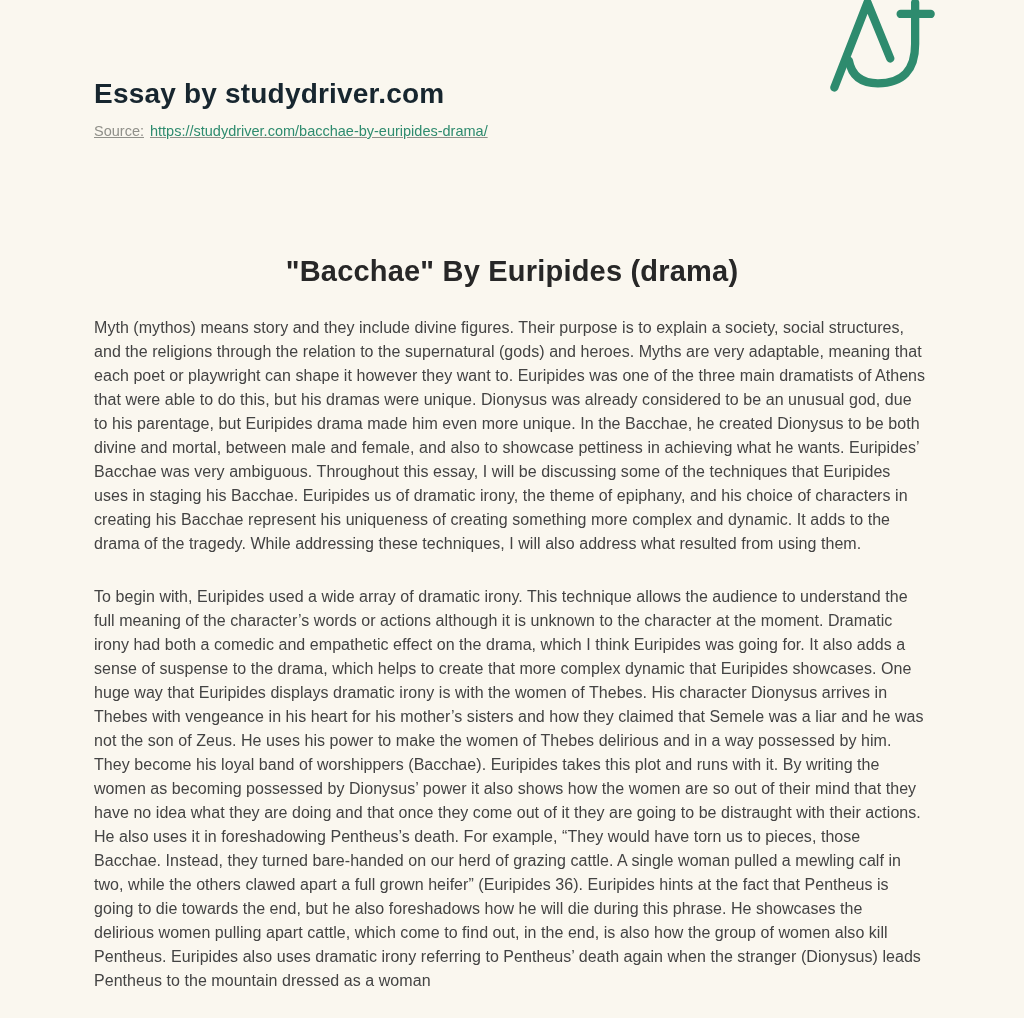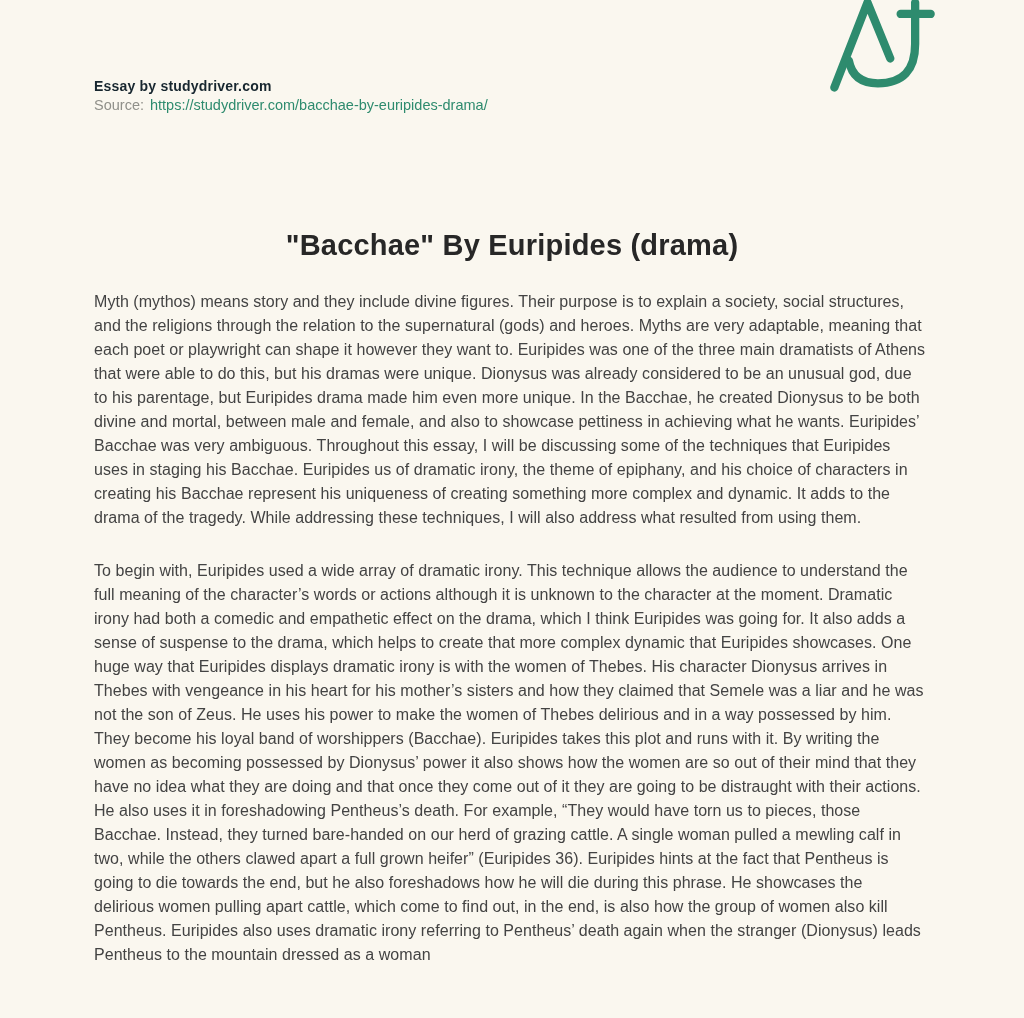--- a/index.html
+++ b/index.html
@@ -12,29 +12,30 @@
     overflow: hidden;
     position: relative;
   }
   .page {
     width: 836px;
     margin: 0 auto;
     position: relative;
     padding-top: 78px;
   }
   .brand-title {
-    font-size: 14px;
+    font-size: 28px;
     font-weight: 700;
     color: #17262f;
     letter-spacing: 0.2px;
   }
   .source-line {
-    margin-top: 3px;
+    margin-top: 13px;
     font-size: 14.5px;
     color: #90908a;
+    text-decoration: underline;
   }
   .source-label { margin-right: 6px; }
   .source-url {
     color: #2e8b6e;
     text-decoration: none;
     cursor: pointer;
   }
   .logo {
     position: absolute;
     top: -6px;

